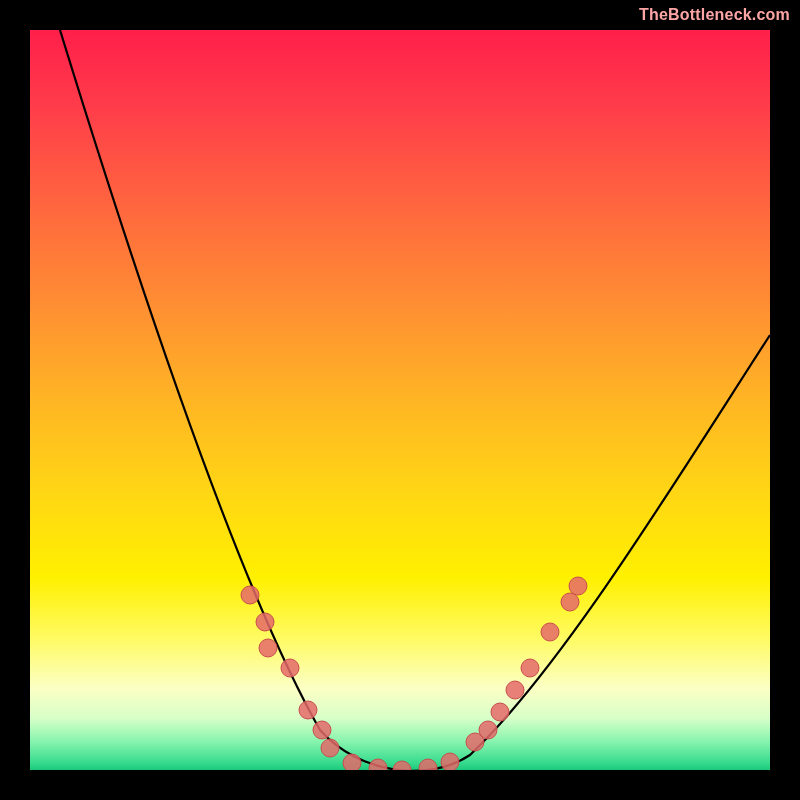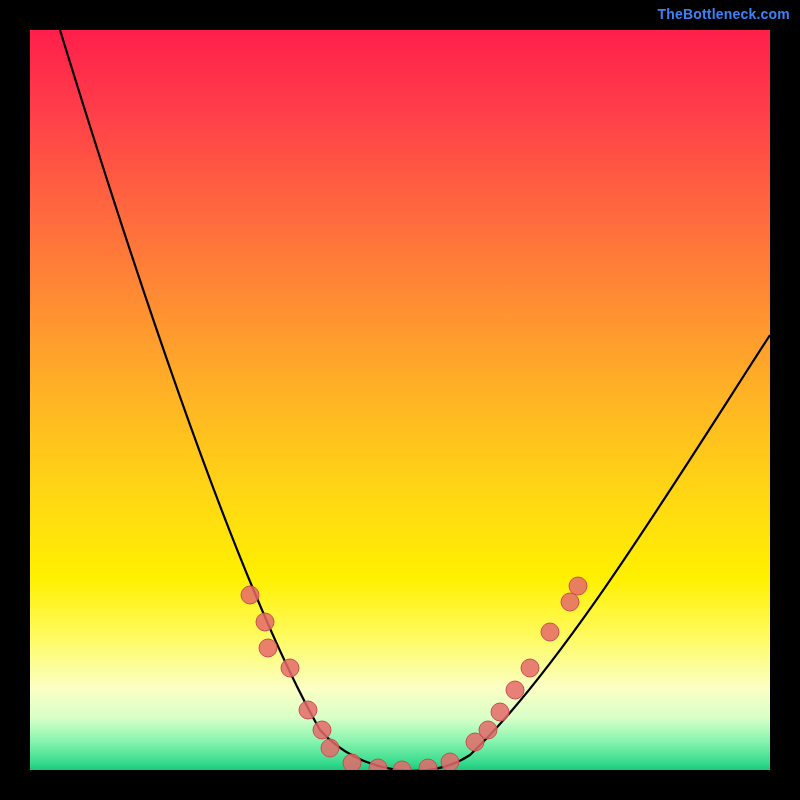--- a/index.html
+++ b/index.html
@@ -42,22 +42,22 @@
       #fbffc4 89%,
       #d7ffc8 93%,
       #8bf5b0 96%,
       #38db8e 99%,
       #1bc97a 100%);
   }
   .wm {
     position: absolute;
     top: 6px;
     right: 10px;
-    color: #3b82f6;
-    font-size: 14px;
+    color: #fca5a5;
+    font-size: 16px;
     font-weight: 600;
     letter-spacing: 0.2px;
   }
   svg.curve {
     position: absolute;
     inset: 0;
     width: 740px;
     height: 740px;
   }
   .curve path {

